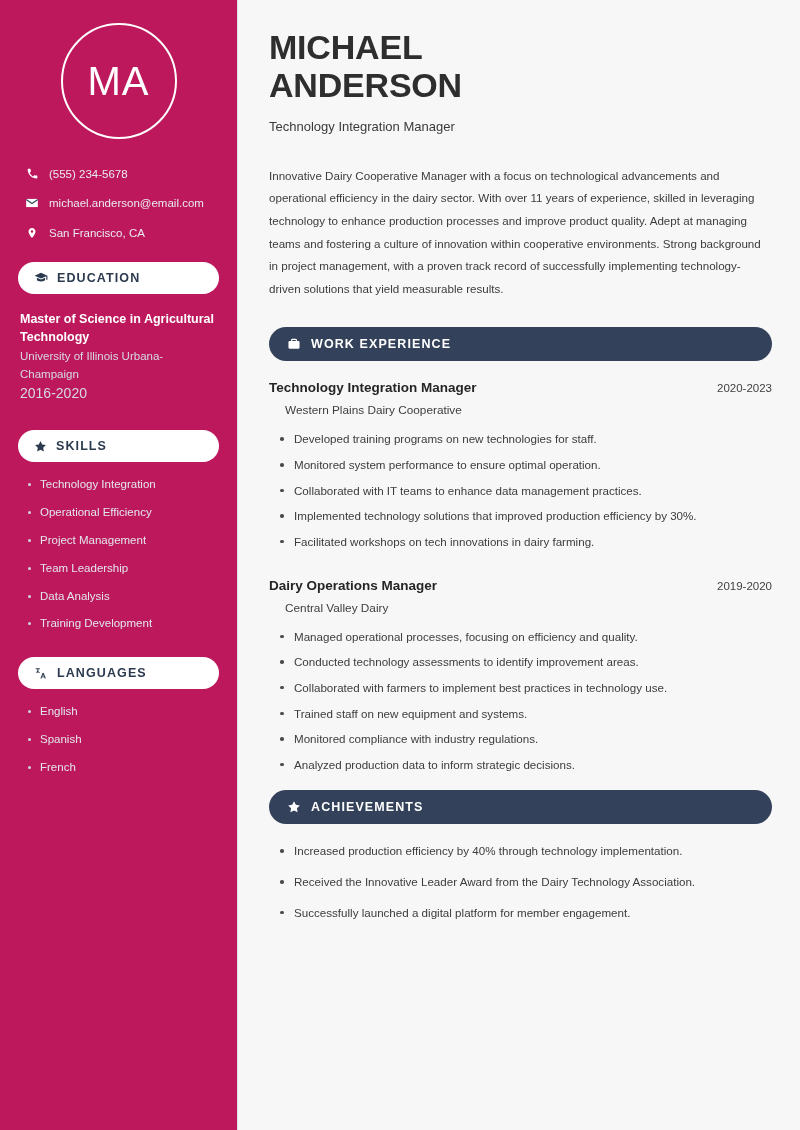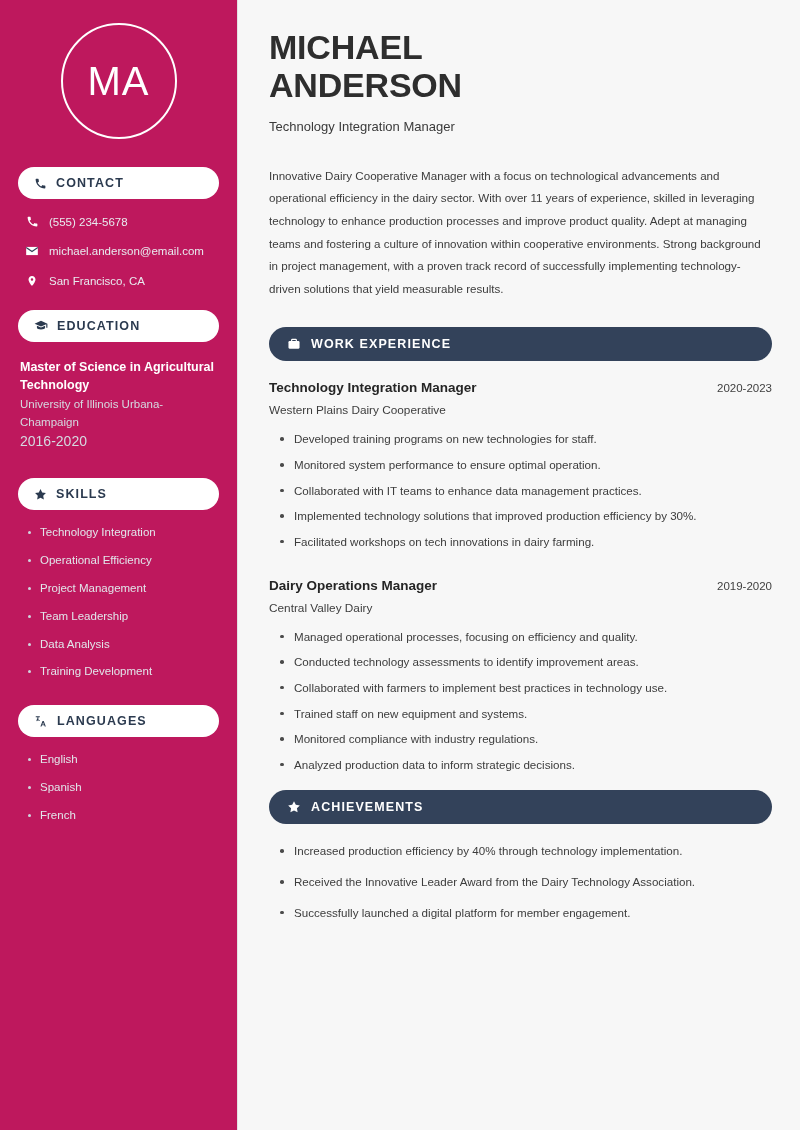--- a/index.html
+++ b/index.html
@@ -193,20 +193,21 @@
   .exp-dates {
     font-size: 11.5px;
     color: #3f3f3f;
     white-space: nowrap;
   }
   .exp-company {
     font-size: 11.8px;
     color: #3d3d3d;
     margin-top: 8px;
     margin-bottom: 14px;
+    margin-left: 16px;
   }
 
   .bullets { list-style: none; margin-left: 9px; }
   .bullets li {
     position: relative;
     padding-left: 16px;
     font-size: 11.6px;
     color: #3c3c3c;
     margin-bottom: 10px;
     line-height: 1.35;
@@ -232,28 +233,20 @@
 <div class="page">
 
   <aside class="sidebar">
 
     <div class="avatar-wrap">
       <div class="avatar">
         <span class="avatar-initials">MA</span>
       </div>
     </div>
 
-    <div class="pill">
-      <span class="ico">
-        <svg width="13" height="13" viewBox="0 0 24 24" fill="#2b3a4f">
-          <path d="M6.6 10.8c1.4 2.8 3.8 5.1 6.6 6.6l2.2-2.2c.3-.3.7-.4 1-.2 1.1.4 2.4.6 3.6.6.6 0 1 .4 1 1V20c0 .6-.4 1-1 1-9.4 0-17-7.6-17-17 0-.6.4-1 1-1h3.5c.6 0 1 .4 1 1 0 1.3.2 2.5.6 3.6.1.3 0 .7-.2 1l-2.3 2.2z"></path>
-        </svg>
-      </span>
-      <span class="pill-label">CONTACT</span>
-    </div>
 
     <div class="contact-row">
       <span class="ico">
         <svg width="13" height="13" viewBox="0 0 24 24" fill="#ffffff">
           <path d="M6.6 10.8c1.4 2.8 3.8 5.1 6.6 6.6l2.2-2.2c.3-.3.7-.4 1-.2 1.1.4 2.4.6 3.6.6.6 0 1 .4 1 1V20c0 .6-.4 1-1 1-9.4 0-17-7.6-17-17 0-.6.4-1 1-1h3.5c.6 0 1 .4 1 1 0 1.3.2 2.5.6 3.6.1.3 0 .7-.2 1l-2.3 2.2z"></path>
         </svg>
       </span>
       <span>(555) 234-5678</span>
     </div>
 

